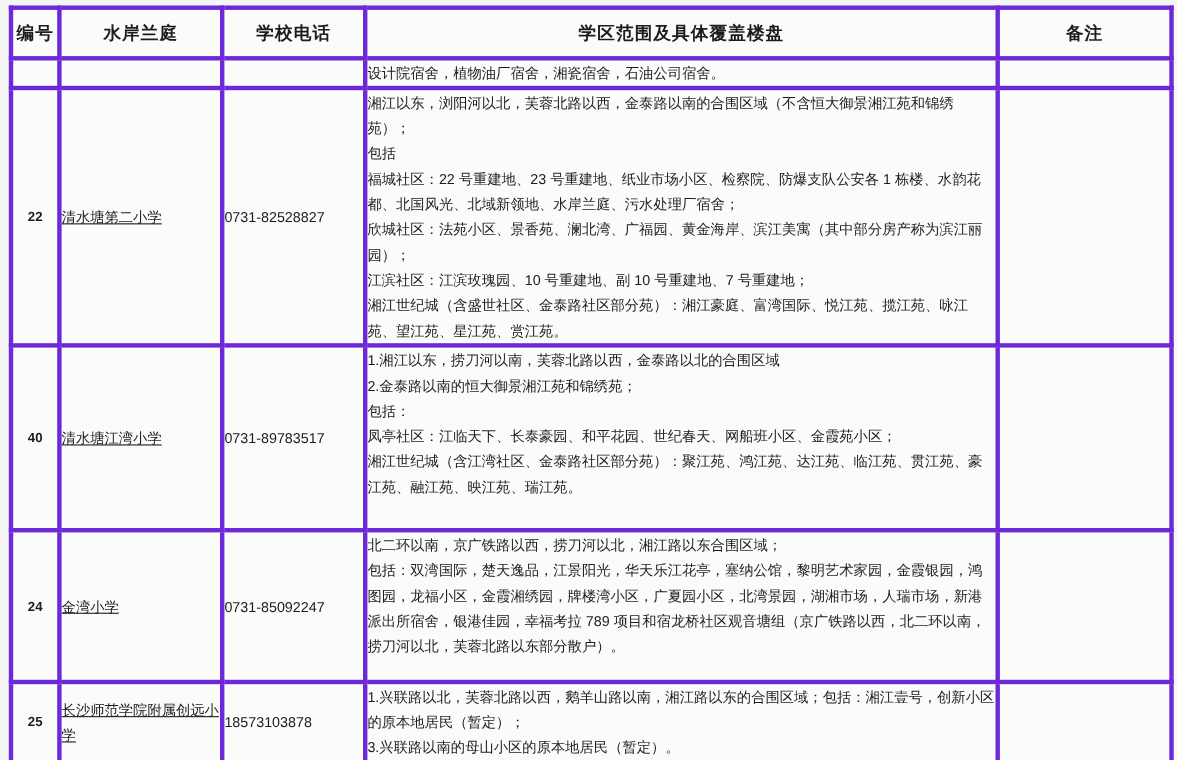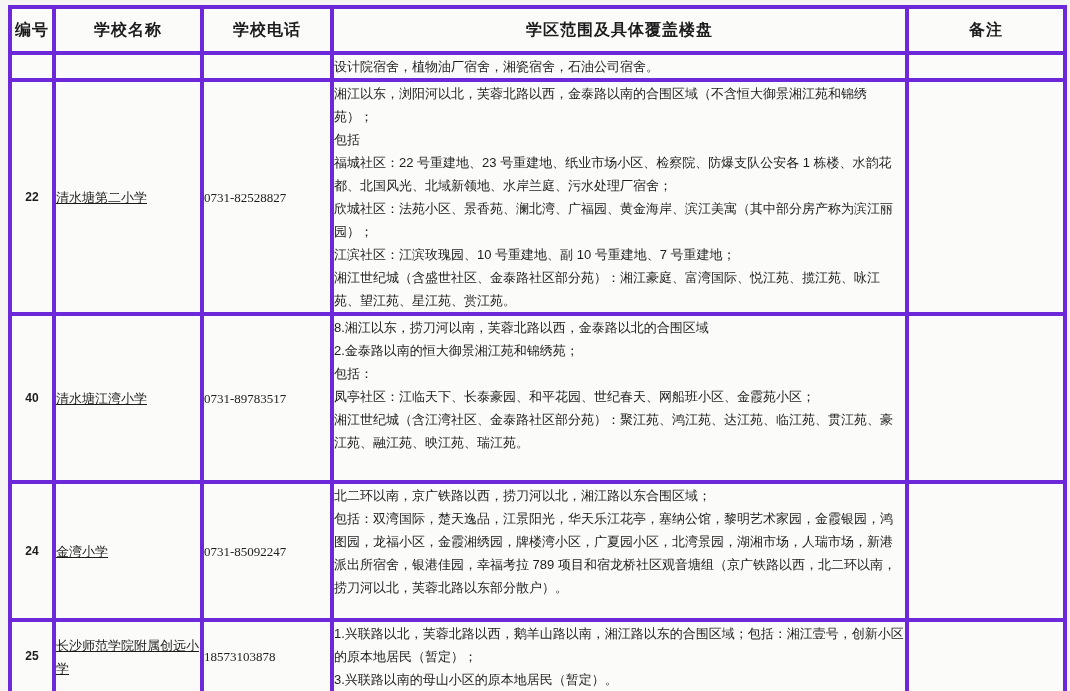--- a/index.html
+++ b/index.html
@@ -52,21 +52,20 @@
   }
   td.c-name {
     text-align: left;
     padding-left: 8px;
     padding-right: 4px;
     text-decoration: underline;
   }
   td.c-phone {
     text-align: left;
     padding-left: 10px;
-    font-family: Liberation Serif, serif;
   }
   td.c-district {
     vertical-align: top;
     text-align: left;
     padding: 2px 6px 2px 5px;
   }
   td.c-district .para { margin: 0; }
   td.c-remark { }
   
   tbody tr:nth-child(1) { height: 27px; }
@@ -83,21 +82,21 @@
     <colgroup>
       <col style="width:44px">
       <col style="width:148px">
       <col style="width:130px">
       <col style="width:575px">
       <col style="width:158px">
     </colgroup>
     <thead>
       <tr>
         <th>编号</th>
-        <th>学校名称</th>
+        <th>水岸兰庭</th>
         <th>学校电话</th>
         <th>学区范围及具体覆盖楼盘</th>
         <th>备注</th>
       </tr>
     </thead>
     <tbody>
         <tr>
           <td class="c-id"></td>
           <td class="c-name"></td>
           <td class="c-phone"></td>
@@ -118,21 +117,21 @@
             <div class="para">江滨社区：江滨玫瑰园、10 号重建地、副 10 号重建地、7 号重建地；</div>
             <div class="para">湘江世纪城（含盛世社区、金泰路社区部分苑）：湘江豪庭、富湾国际、悦江苑、揽江苑、咏江苑、望江苑、星江苑、赏江苑。</div>
           </td>
           <td class="c-remark"></td>
         </tr>
         <tr>
           <td class="c-id">40</td>
           <td class="c-name">清水塘江湾小学</td>
           <td class="c-phone">0731-89783517</td>
           <td class="c-district">
-            <div class="para">8.湘江以东，捞刀河以南，芙蓉北路以西，金泰路以北的合围区域</div>
+            <div class="para">1.湘江以东，捞刀河以南，芙蓉北路以西，金泰路以北的合围区域</div>
             <div class="para">2.金泰路以南的恒大御景湘江苑和锦绣苑；</div>
             <div class="para">包括：</div>
             <div class="para">凤亭社区：江临天下、长泰豪园、和平花园、世纪春天、网船班小区、金霞苑小区；</div>
             <div class="para">湘江世纪城（含江湾社区、金泰路社区部分苑）：聚江苑、鸿江苑、达江苑、临江苑、贯江苑、豪江苑、融江苑、映江苑、瑞江苑。</div>
           </td>
           <td class="c-remark"></td>
         </tr>
         <tr>
           <td class="c-id">24</td>
           <td class="c-name">金湾小学</td>

